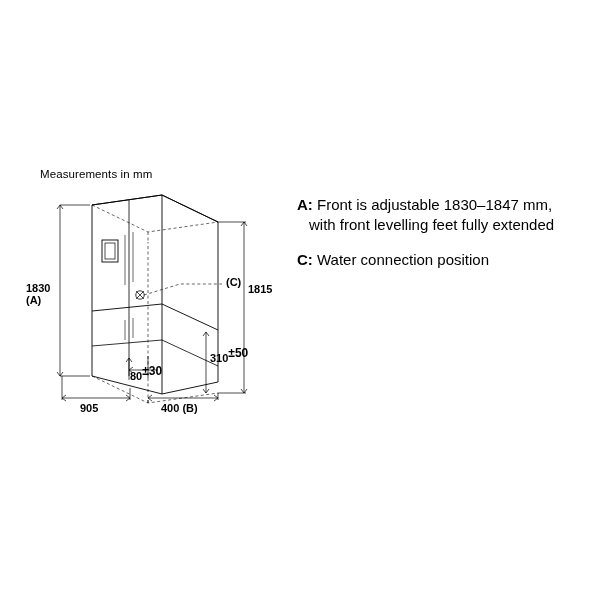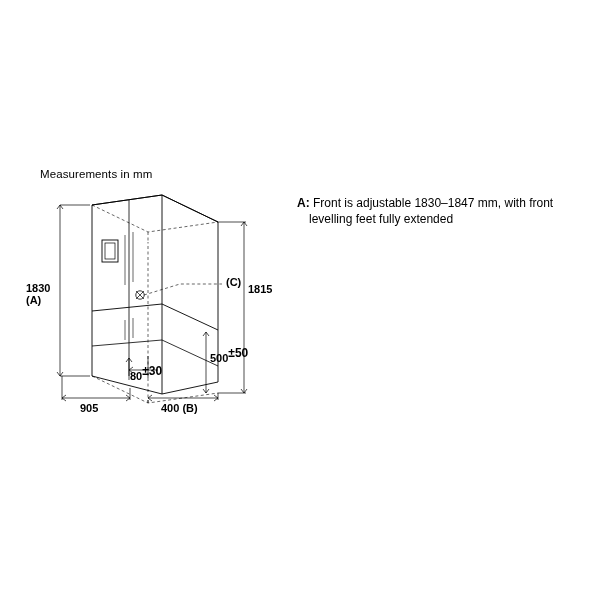--- a/index.html
+++ b/index.html
@@ -35,21 +35,21 @@
     top: 168px;
     font-size: 11.5px;
     color: #000;
     letter-spacing: 0.1px;
   }
   #notes {
     position: absolute;
     left: 297px;
     top: 195px;
     width: 268px;
-    font-size: 12px;
+    font-size: 15px;
     line-height: 1.35;
     color: #000;
   }
   .note {
     margin-bottom: 14px;
     text-indent: -12px;
     padding-left: 12px;
   }
   .note b {
     font-weight: bold;
@@ -79,20 +79,24 @@
 <div id="canvas"></div>
 
 <div class="wrap">
 
   <div id="units-label">Measurements in mm</div>
 
   <div id="notes">
     <div class="note">
       <b>A:</b>
       <span>Front is adjustable 1830–1847 mm, with front levelling feet fully extended</span>
+    </div>
+    <div class="note">
+      <b>C:</b>
+      <span>Water connection position</span>
     </div>
   </div>
 
   <div id="drawing">
     <svg width="260" height="240" viewBox="0 0 260 240">
       <g fill="none" stroke="#000" stroke-width="0.8" stroke-linejoin="miter" stroke-linecap="butt">
 
         <polygon points="62,25 132,15 188,42 188,202 132,214 62,196" fill="#ffffff" stroke="#000" stroke-width="0.9"></polygon>
 
         <path d="M62,25 L132,15 L132,214" stroke="#000" stroke-width="0.9"></path>
@@ -191,21 +195,21 @@
     <div class="lbl bold" style="left:218px; top:103px;">1815</div>
 
     <div class="lbl bold" style="left:50px; top:222px;">905</div>
 
     <div class="lbl bold" style="left:131px; top:222px;">
       <span>400</span>
       <span>(B)</span>
     </div>
 
     <div class="lbl bold" style="left:180px; top:166px;">
-      <span>500</span><span class="sup">±50</span>
+      <span>310</span><span class="sup">±50</span>
     </div>
 
     <div class="lbl bold" style="left:100px; top:184px;">
       <span>80</span><span class="sup">±30</span>
     </div>
 
     <div class="lbl bold" style="left:196px; top:96px;">(C)</div>
   </div>
 
 </div>

